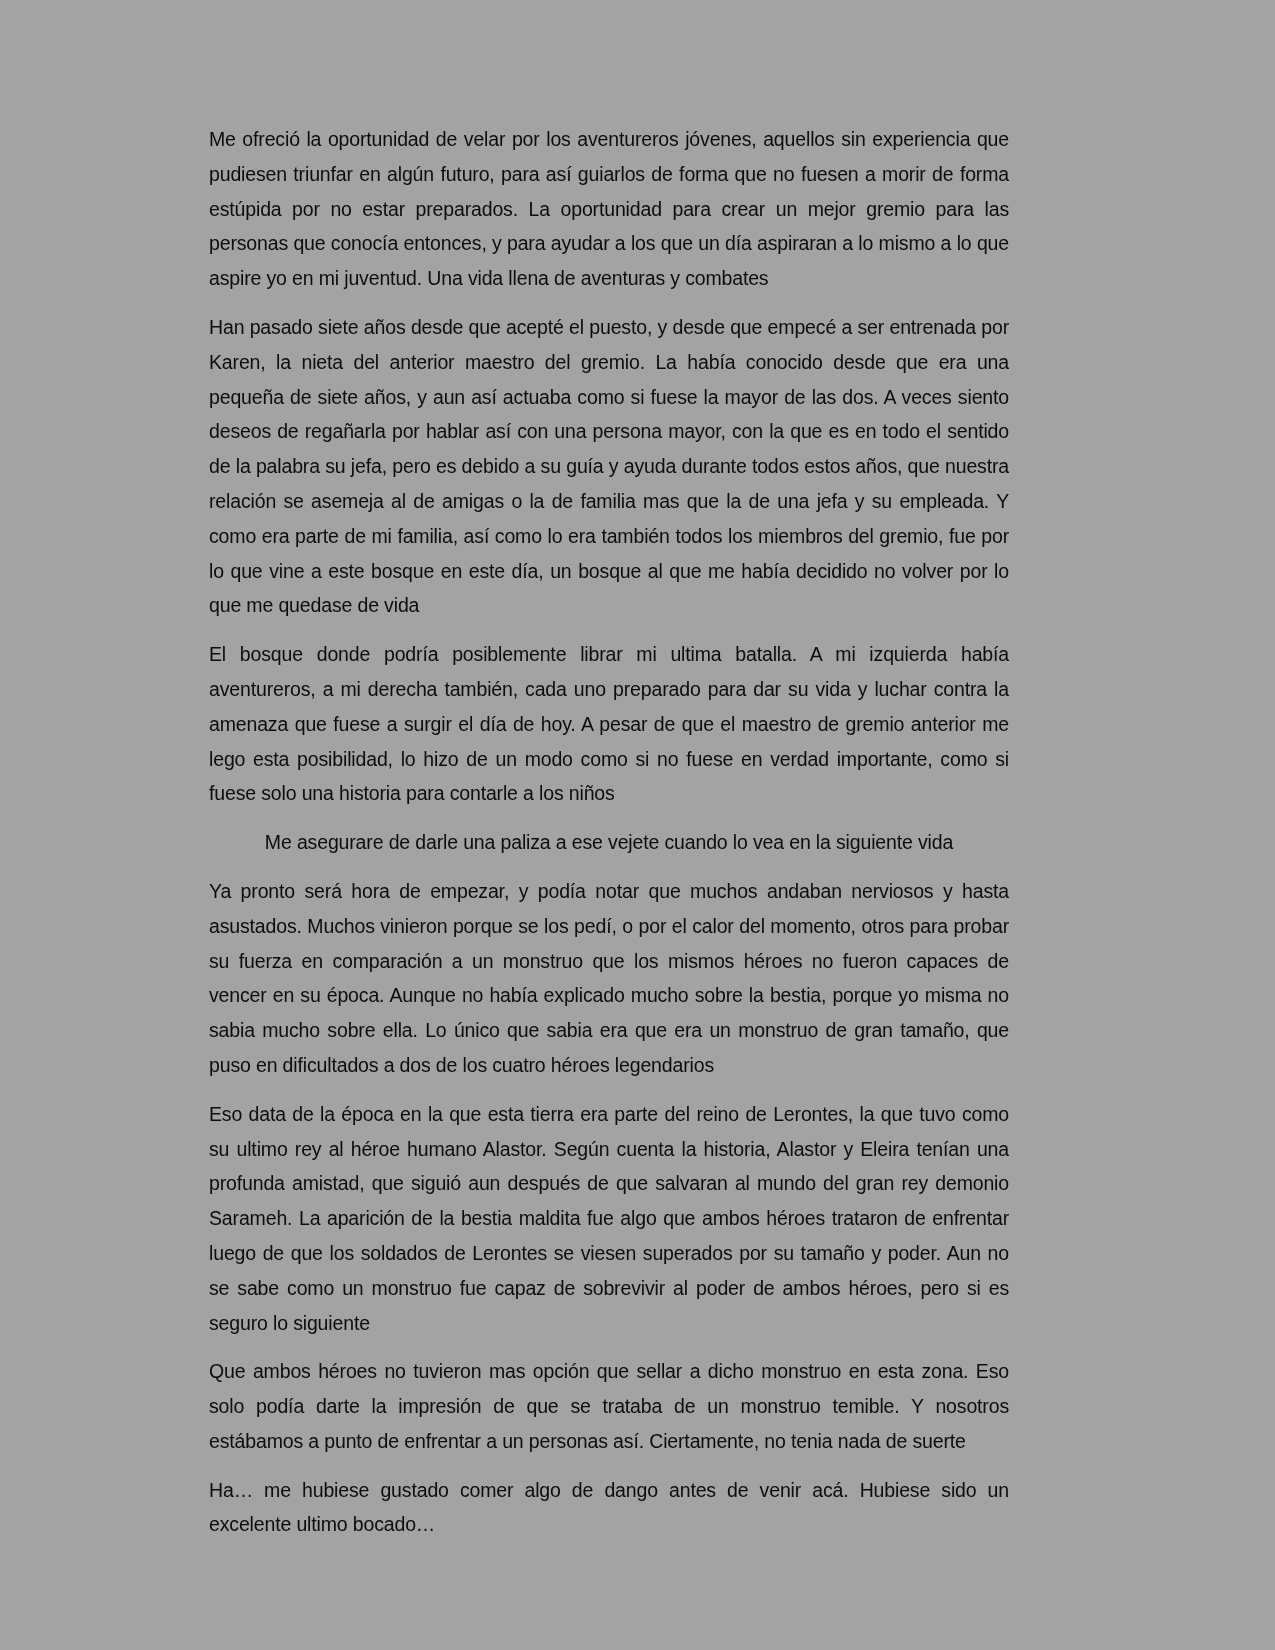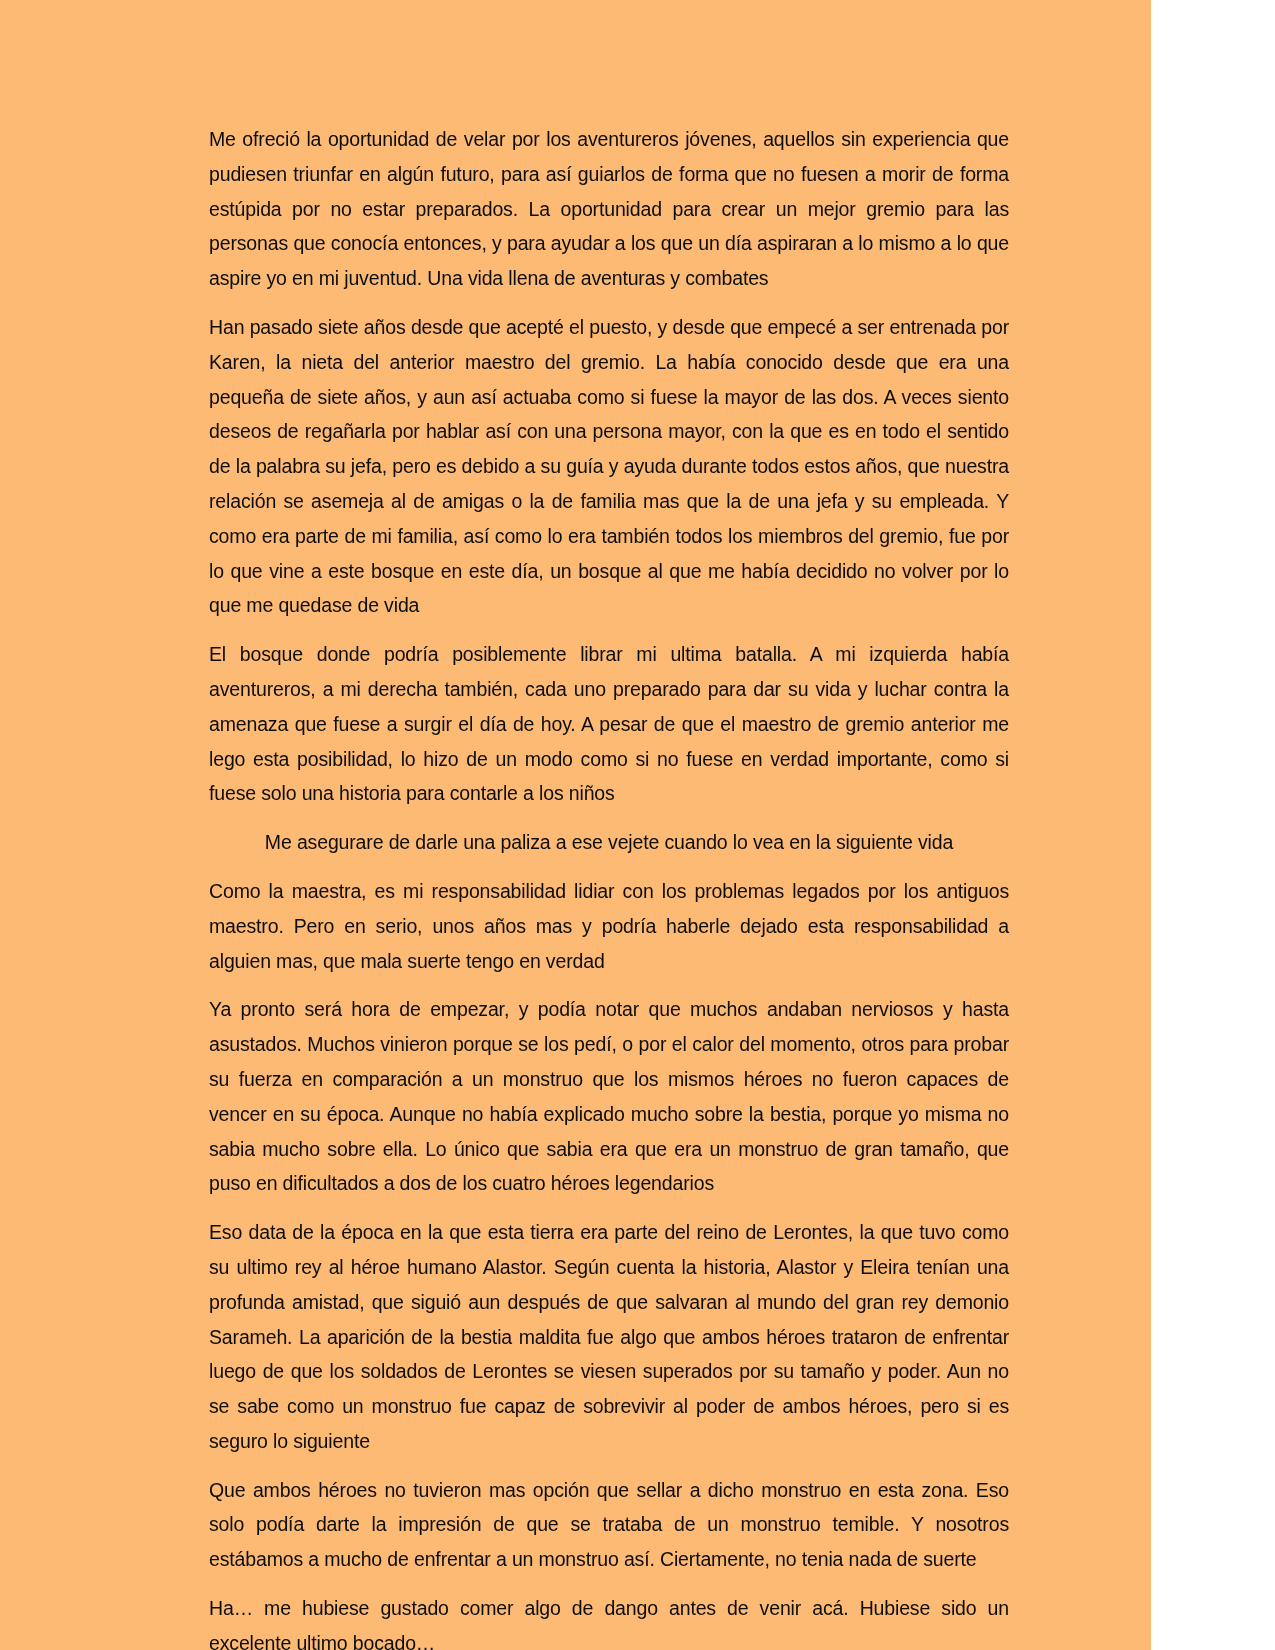--- a/index.html
+++ b/index.html
@@ -2,23 +2,23 @@
 <html><head>
 <meta charset="utf-8">
 <style>
   html, body {
     margin: 0;
     padding: 0;
     background: #ffffff;
   }
   .page {
     position: relative;
-    width: 1151px;
+    width: 1275px;
     height: 1650px;
-    background: #fdba74;
+    background: #a3a3a3;
     box-sizing: border-box;
     overflow: hidden;
   }
   .text-body {
     position: absolute;
     left: 209px;
     top: 122px;
     width: 800px;
   }
   .para {
@@ -41,20 +41,19 @@
 </style>
 </head>
 <body>
 
 <div class="page">
   <div class="text-body">
     <p class="para">Me ofreció la oportunidad de velar por los aventureros jóvenes, aquellos sin experiencia que pudiesen triunfar en algún futuro, para así guiarlos de forma que no fuesen a morir de forma estúpida por no estar preparados. La oportunidad para crear un mejor gremio para las personas que conocía entonces, y para ayudar a los que un día aspiraran a lo mismo a lo que aspire yo en mi juventud. Una vida llena de aventuras y combates</p>
     <p class="para">Han pasado siete años desde que acepté el puesto, y desde que empecé a ser entrenada por Karen, la nieta del anterior maestro del gremio. La había conocido desde que era una pequeña de siete años, y aun así actuaba como si fuese la mayor de las dos. A veces siento deseos de regañarla por hablar así con una persona mayor, con la que es en todo el sentido de la palabra su jefa, pero es debido a su guía y ayuda durante todos estos años, que nuestra relación se asemeja al de amigas o la de familia mas que la de una jefa y su empleada. Y como era parte de mi familia, así como lo era también todos los miembros del gremio, fue por lo que vine a este bosque en este día, un bosque al que me había decidido no volver por lo que me quedase de vida</p>
     <p class="para">El bosque donde podría posiblemente librar mi ultima batalla. A mi izquierda había aventureros, a mi derecha también, cada uno preparado para dar su vida y luchar contra la amenaza que fuese a surgir el día de hoy. A pesar de que el maestro de gremio anterior me lego esta posibilidad, lo hizo de un modo como si no fuese en verdad importante, como si fuese solo una historia para contarle a los niños</p>
     <p class="para no-justify">Me asegurare de darle una paliza a ese vejete cuando lo vea en la siguiente vida</p>
-    <p class="para">Como la maestra, es mi responsabilidad lidiar con los problemas legados por los antiguos maestro. Pero en serio, unos años mas y podría haberle dejado esta responsabilidad a alguien mas, que mala suerte tengo en verdad</p>
     <p class="para">Ya pronto será hora de empezar, y podía notar que muchos andaban nerviosos y hasta asustados. Muchos vinieron porque se los pedí, o por el calor del momento, otros para probar su fuerza en comparación a un monstruo que los mismos héroes no fueron capaces de vencer en su época. Aunque no había explicado mucho sobre la bestia, porque yo misma no sabia mucho sobre ella. Lo único que sabia era que era un monstruo de gran tamaño, que puso en dificultados a dos de los cuatro héroes legendarios</p>
     <p class="para">Eso data de la época en la que esta tierra era parte del reino de Lerontes, la que tuvo como su ultimo rey al héroe humano Alastor. Según cuenta la historia, Alastor y Eleira tenían una profunda amistad, que siguió aun después de que salvaran al mundo del gran rey demonio Sarameh. La aparición de la bestia maldita fue algo que ambos héroes trataron de enfrentar luego de que los soldados de Lerontes se viesen superados por su tamaño y poder. Aun no se sabe como un monstruo fue capaz de sobrevivir al poder de ambos héroes, pero si es seguro lo siguiente</p>
-    <p class="para">Que ambos héroes no tuvieron mas opción que sellar a dicho monstruo en esta zona. Eso solo podía darte la impresión de que se trataba de un monstruo temible. Y nosotros estábamos a mucho de enfrentar a un monstruo así. Ciertamente, no tenia nada de suerte</p>
+    <p class="para">Que ambos héroes no tuvieron mas opción que sellar a dicho monstruo en esta zona. Eso solo podía darte la impresión de que se trataba de un monstruo temible. Y nosotros estábamos a punto de enfrentar a un personas así. Ciertamente, no tenia nada de suerte</p>
     <p class="para">Ha… me hubiese gustado comer algo de dango antes de venir acá. Hubiese sido un excelente ultimo bocado…</p>
 
   </div>
 </div>
 
 </body></html>

